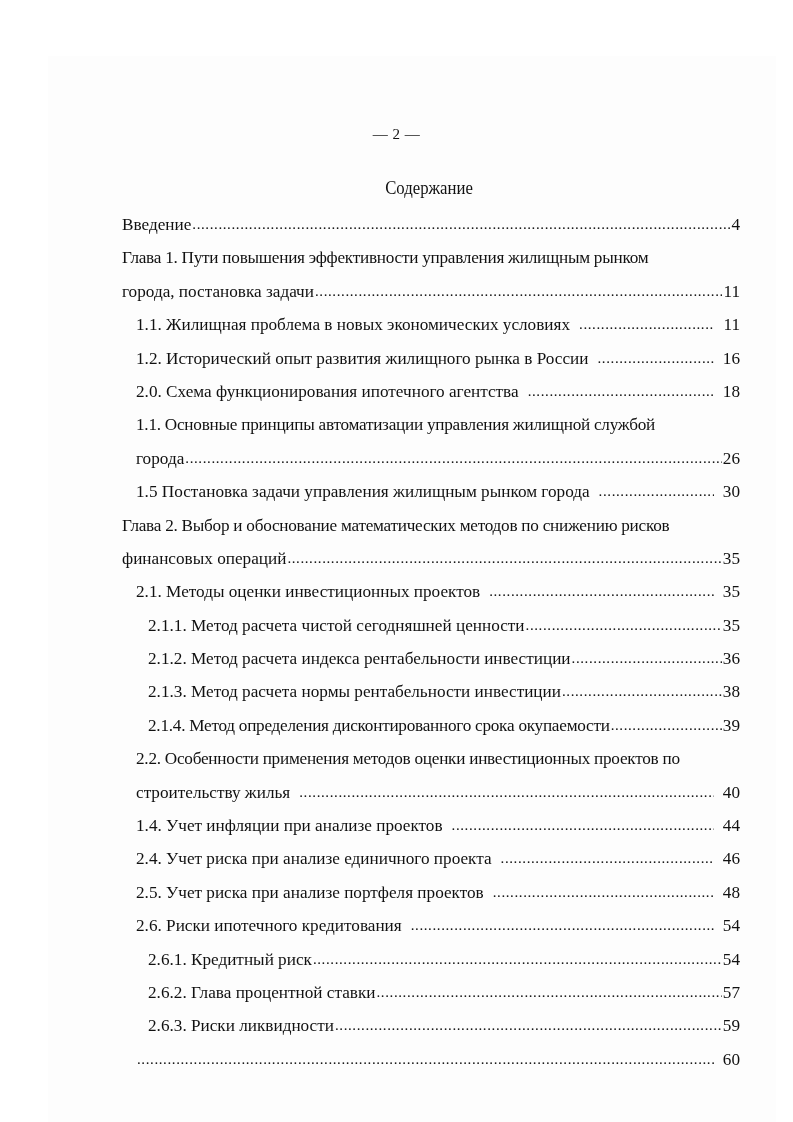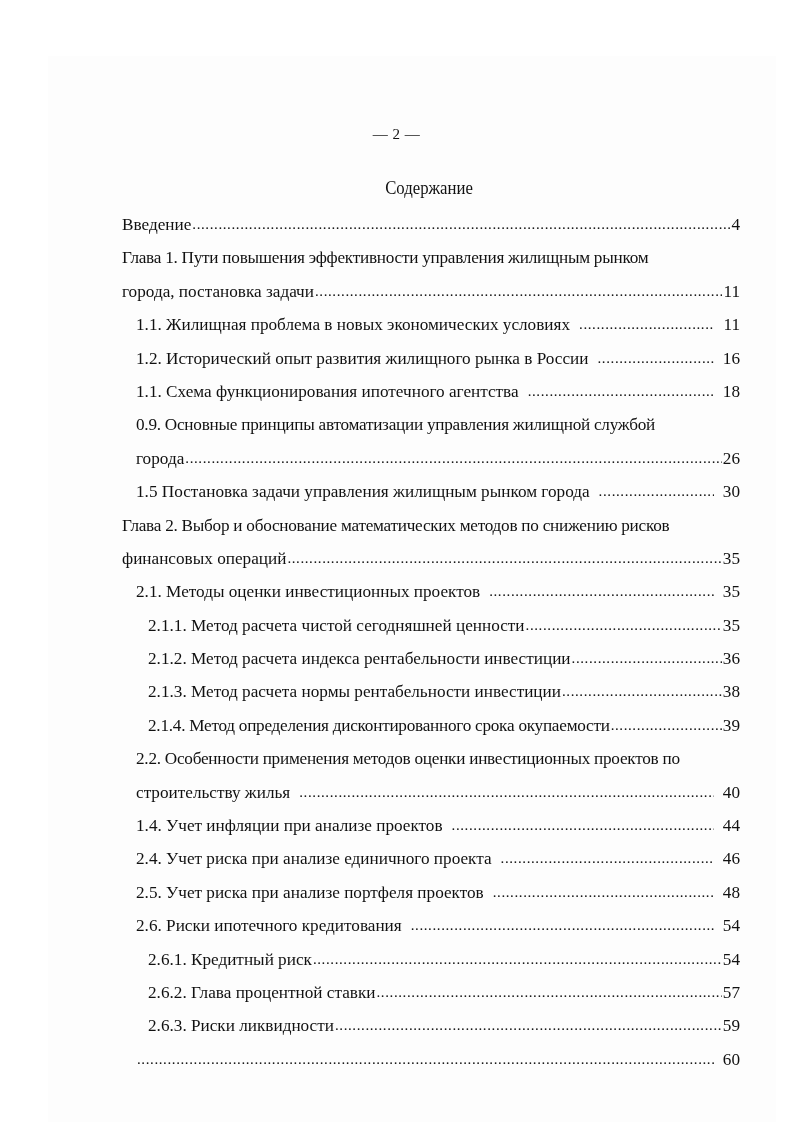--- a/index.html
+++ b/index.html
@@ -113,26 +113,26 @@
     <span class="txt">1.1. Жилищная проблема в новых экономических условиях</span>
     <span class="dots"></span>
     <span class="pg">11</span>
   </div>
   <div class="toc-line lvl-1">
     <span class="txt">1.2. Исторический опыт развития жилищного рынка в России </span>
     <span class="dots"></span>
     <span class="pg">16</span>
   </div>
   <div class="toc-line lvl-1">
-    <span class="txt">1.1. Схема функционирования ипотечного агентства</span>
+    <span class="txt">2.0. Схема функционирования ипотечного агентства</span>
     <span class="dots"></span>
     <span class="pg">18</span>
   </div>
   <div class="toc-line lvl-1">
-    <span class="txt cond">0.9. Основные принципы автоматизации управления жилищной службой</span>
+    <span class="txt cond">1.1. Основные принципы автоматизации управления жилищной службой</span>
   </div>
   <div class="toc-line lvl-0 cont" style="padding-left:14px;">
     <span class="txt">города</span>
     <span class="dots"></span>
     <span class="pg">26</span>
   </div>
   <div class="toc-line lvl-1">
     <span class="txt">1.5 Постановка задачи управления жилищным рынком города</span>
     <span class="dots"></span>
     <span class="pg">30</span>

